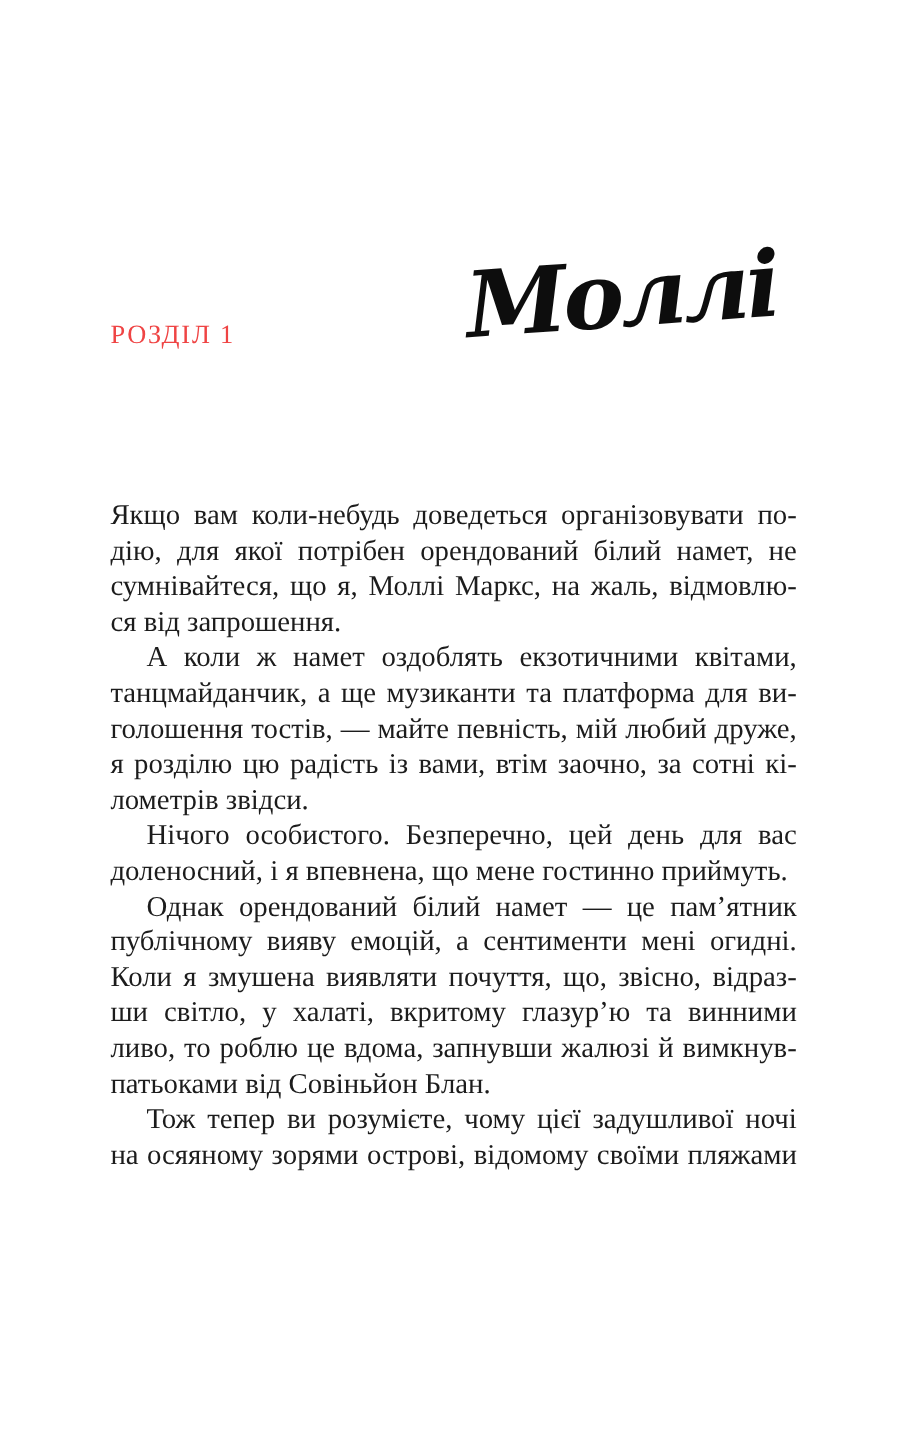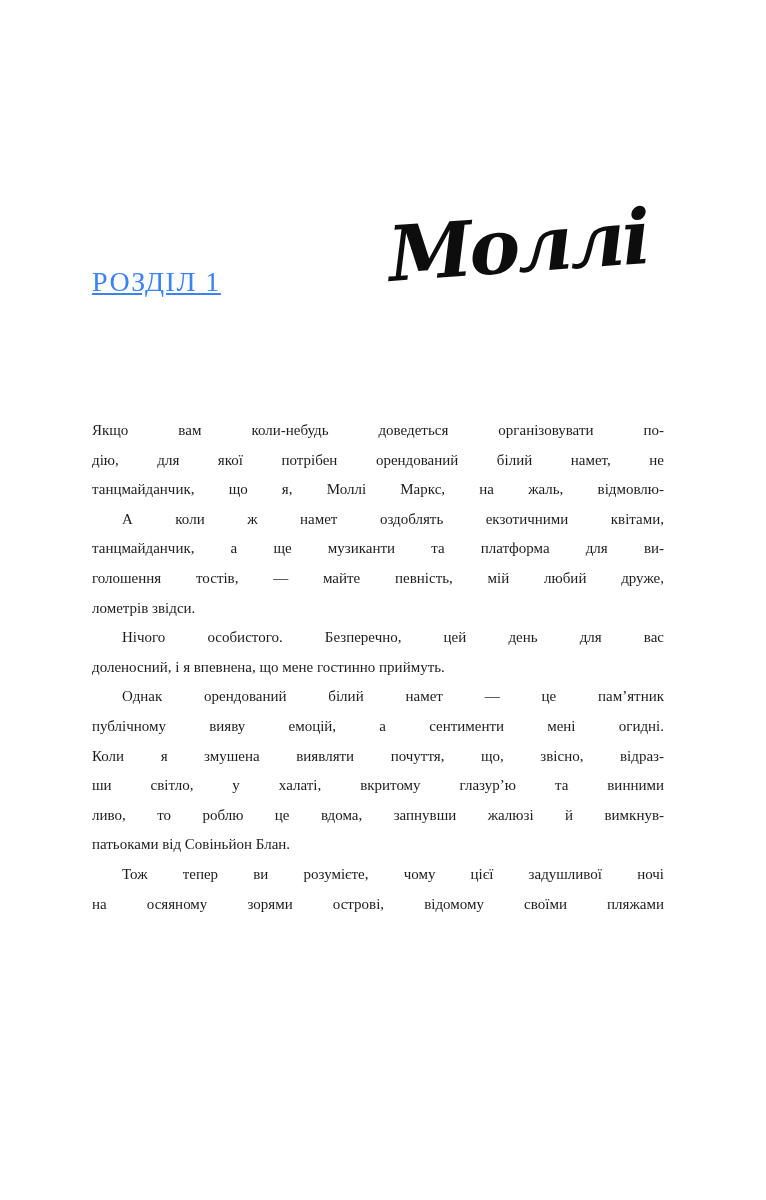--- a/index.html
+++ b/index.html
@@ -13,24 +13,23 @@
     height: 1200px;
     background: #ffffff;
     overflow: hidden;
     font-family: "Liberation Serif", serif;
     color: #1c1c1c;
   }
   .chapter-label {
     position: absolute;
     left: 92px;
     top: 266px;
-    font-size: 28px;
+    font-size: 22px;
     letter-spacing: 1.5px;
-    color: #3b82f6;
-    text-decoration: underline;
+    color: #ef4444;
   }
   .title-script {
     position: absolute;
     right: 118px;
     top: 208px;
     font-family: "DejaVu Serif", serif;
     font-style: italic;
     font-weight: bold;
     font-size: 76px;
     letter-spacing: -3px;
@@ -42,21 +41,21 @@
     position: absolute;
     left: 92px;
     top: 416px;
     width: 572px;
   }
   .paragraph {
     margin: 0;
     padding: 0;
   }
   .line {
-    font-size: 15px;
+    font-size: 24px;
     line-height: 29.6px;
     text-align: left;
     white-space: normal;
   }
   .line.just {
     text-align: justify;
     text-align-last: justify;
   }
   .line.indent {
     text-indent: 30px;
@@ -65,26 +64,28 @@
 </head>
 <body>
 
 <div class="page">
   <div class="chapter-label">РОЗДІЛ 1</div>
   <div class="title-script">Моллі</div>
   <div class="body-text">
       <div class="paragraph">
         <div class="line just">Якщо вам коли-небудь доведеться організовувати по-</div>
         <div class="line just">дію, для якої потрібен орендований білий намет, не</div>
-        <div class="line just">танцмайданчик, що я, Моллі Маркс, на жаль, відмовлю-</div>
+        <div class="line just">сумнівайтеся, що я, Моллі Маркс, на жаль, відмовлю-</div>
+        <div class="line">ся від запрошення.</div>
       </div>
       <div class="paragraph">
         <div class="line just indent">А коли ж намет оздоблять екзотичними квітами,</div>
         <div class="line just">танцмайданчик, а ще музиканти та платформа для ви-</div>
         <div class="line just">голошення тостів, — майте певність, мій любий друже,</div>
+        <div class="line just">я розділю цю радість із вами, втім заочно, за сотні кі-</div>
         <div class="line">лометрів звідси.</div>
       </div>
       <div class="paragraph">
         <div class="line just indent">Нічого особистого. Безперечно, цей день для вас</div>
         <div class="line">доленосний, і я впевнена, що мене гостинно приймуть.</div>
       </div>
       <div class="paragraph">
         <div class="line just indent">Однак орендований білий намет — це пам’ятник</div>
         <div class="line just">публічному вияву емоцій, а сентименти мені огидні.</div>
         <div class="line just">Коли я змушена виявляти почуття, що, звісно, відраз-</div>

